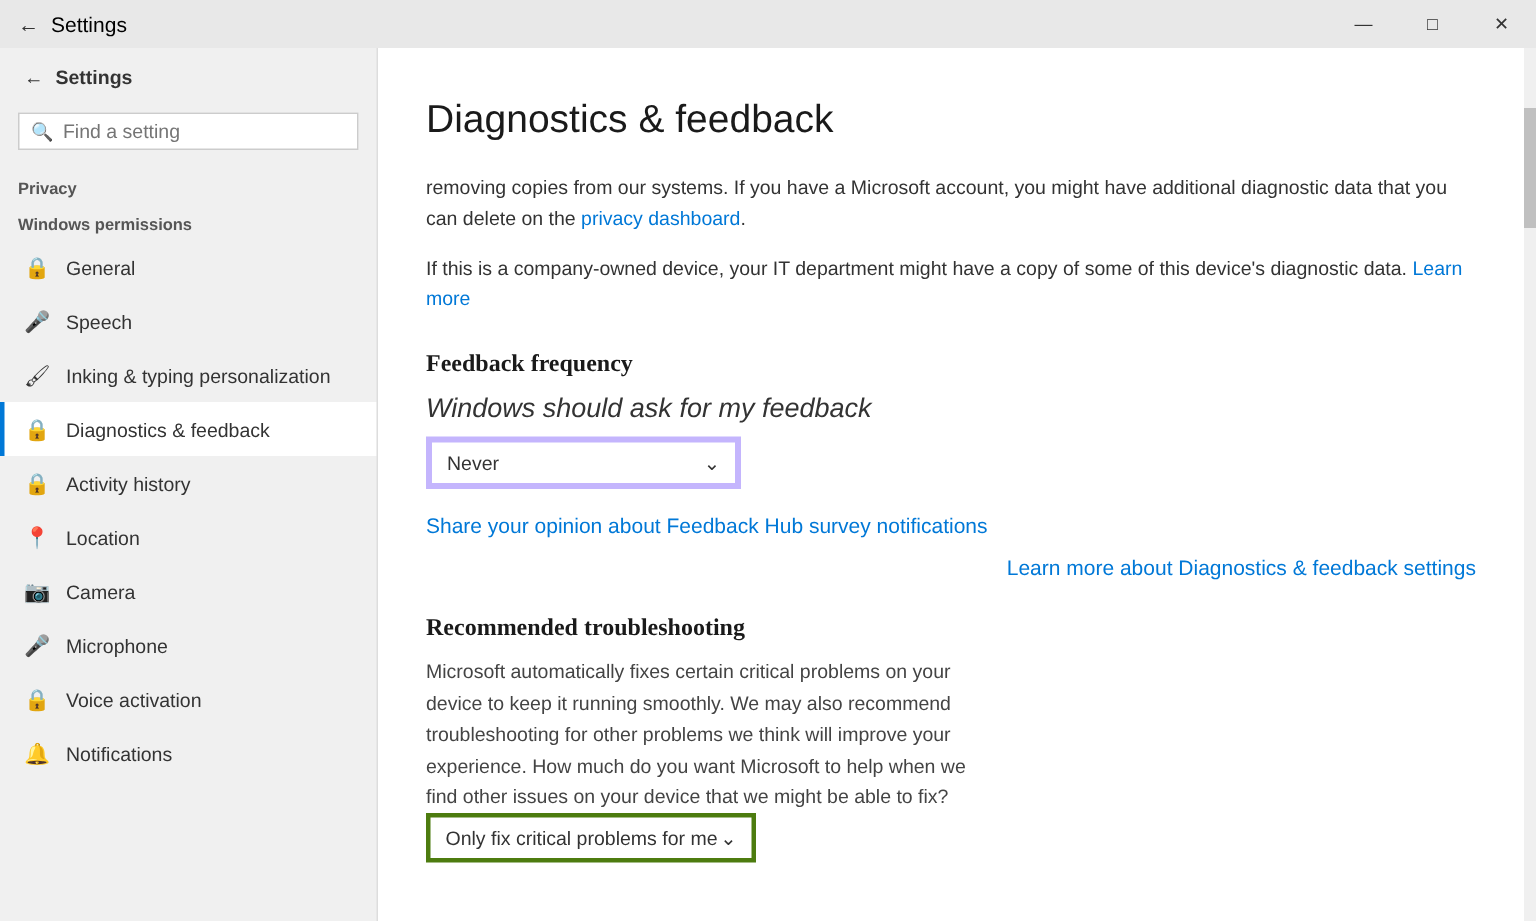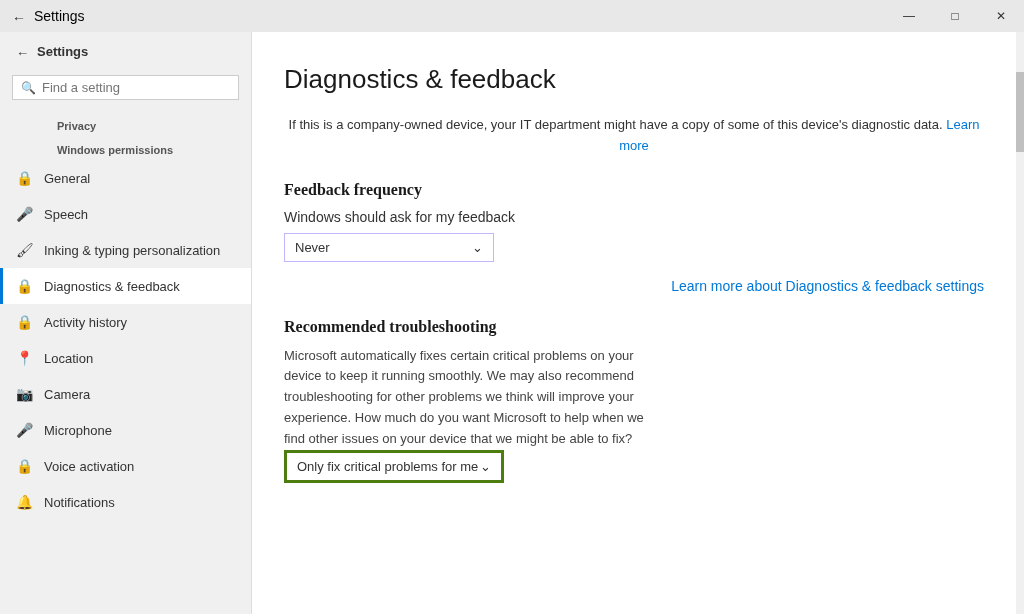--- a/index.html
+++ b/index.html
@@ -59,21 +59,20 @@
     }
     .sidebar-search input {
       border: none; outline: none; font-size: 13px;
       flex: 1; background: transparent;
     }
 
     .sidebar-section-label {
       font-size: 11px; font-weight: 600; color: #555;
       padding: 8px 16px 4px 12px;
       text-transform: none;
-      margin-left: 45px;
     }
 
     .sidebar-item {
       display: flex; align-items: center; gap: 12px;
       padding: 10px 16px;
       cursor: pointer;
       font-size: 13px; color: #333;
       position: relative;
     }
     .sidebar-item.active {
@@ -104,27 +103,28 @@
 
     .link { color: #0078d7; text-decoration: none; cursor: pointer; }
 
     .section-title {
       font-size: 16px; font-weight: 600; color: #1a1a1a;
       margin: 24px 0 10px 0;
       font-family: Liberation Serif, serif;
     }
 
     .label-text {
-      font-size: 14px; color: #333;
+      font-size: 18px; color: #333;
       margin-bottom: 8px;
+      font-style: italic;
     }
 
     .dropdown {
       display: flex; align-items: center; justify-content: space-between;
-      border: 1px solid #c4b5fd;
+      border: 4px solid #c4b5fd;
       padding: 6px 10px;
       background: white;
       cursor: pointer;
       width: 210px;
       font-size: 13px; color: #333;
       margin-bottom: 16px;
     }
 
     .troubleshoot-desc {
       font-size: 13px; color: #444; line-height: 1.6;
@@ -226,35 +226,42 @@
       <span class="sidebar-item-icon">🔔</span>
       <span>Notifications</span>
     </div>
 
   </div>
 
   <div class="content" style="position:relative;">
 
     <h1 class="page-title">Diagnostics &amp; feedback</h1>
 
-
-    <p class="content-text" style="margin-top:12px;text-align:center;">
+    <p class="content-text">
+      <span>removing copies from our systems. If you have a Microsoft account, you might have additional diagnostic data that you can delete on the</span>
+      <a class="link">privacy dashboard</a><span>.</span>
+    </p>
+
+    <p class="content-text" style="margin-top:12px;">
       <span>If this is a company-owned device, your IT department might have a copy of some of this device's diagnostic data.</span>
       <a class="link">Learn more</a>
     </p>
 
     <h2 class="section-title">Feedback frequency</h2>
 
     <p class="label-text">Windows should ask for my feedback</p>
 
     <div class="dropdown">
       <span>Never</span>
       <span>⌄</span>
     </div>
 
+    <p style="margin-bottom: 12px;">
+      <a class="link">Share your opinion about Feedback Hub survey notifications</a>
+    </p>
 
     <p style="margin-bottom: 4px; text-align: right;">
       <a class="link">Learn more about Diagnostics &amp; feedback settings</a>
     </p>
 
     <h2 class="section-title">Recommended troubleshooting</h2>
 
     <p class="troubleshoot-desc">Microsoft automatically fixes certain critical problems on your device to keep it running smoothly. We may also recommend troubleshooting for other problems we think will improve your experience. How much do you want Microsoft to help when we find other issues on your device that we might be able to fix?</p>
 
     <div class="dropdown-highlighted">

